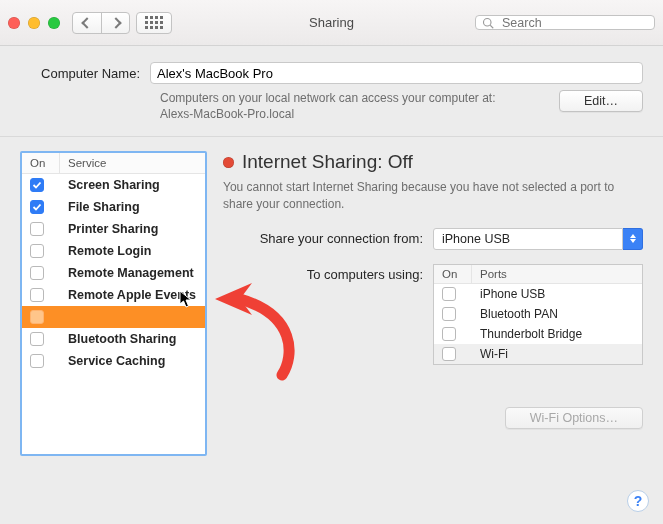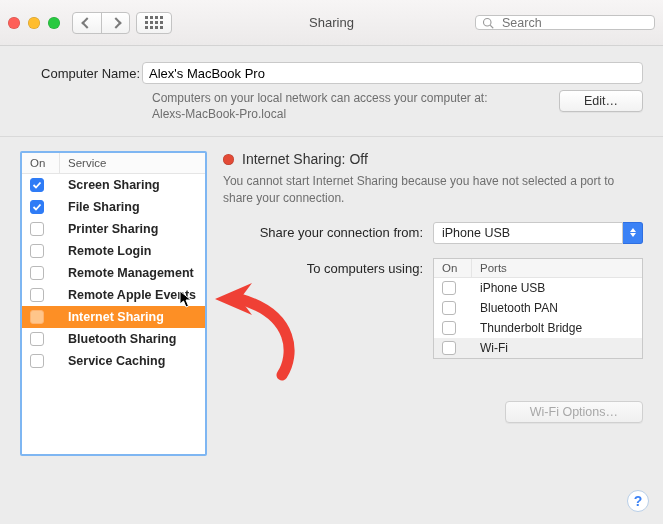--- a/index.html
+++ b/index.html
@@ -90,21 +90,21 @@
   .search input {
     border:none; outline:none; width:100%; font-size:12.5px; color:#333;
     background:transparent;
   }
   
   .section {
     padding: 16px 20px 14px 20px;
     border-bottom: 1px solid var(--divider);
   }
   .row {
-    display:flex; align-items:center; gap:2px;
+    display:flex; align-items:center; gap:10px;
   }
   .label { color: var(--text); font-size:13px; text-align:right;}
   .field {
     flex:1; height:22px;
     border:1px solid var(--field-border); border-radius:4px;
     background:#fff; padding:0 6px; font-size:13px;
   }
   .hint {
     color: var(--muted); font-size:12px; line-height:1.35;
   }
@@ -158,21 +158,21 @@
   .cb.on svg { display:block;}
   .svc-name { font-size:12.5px; }
   .list-row.sel .svc-name { color:#fff;}
   
   .right { flex:1; display:flex; flex-direction:column;}
   .status {
     display:flex; align-items:center; gap:8px; margin-bottom:6px;
   }
   .dot { width:11px; height:11px; border-radius:50%; background:var(--status-red);
          box-shadow: 0 0 0 .5px rgba(0,0,0,.2) inset;}
-  .status-title { font-size:14px; color:#333;}
+  .status-title { font-size:19px; color:#333;}
   .status-msg { font-size:12px; color: var(--muted); line-height:1.35; margin-bottom:16px;}
   .form-row {
     display:grid; grid-template-columns:200px 1fr; align-items:flex-start;
     gap:10px; margin-bottom:14px;
   }
   .form-label { text-align:right; font-size:13px; padding-top:3px;}
   .select-wrap {
     display:flex;
   }
   .select {
@@ -345,23 +345,20 @@
             <div class="cell">
               <span class="cb"></span>
             </div>
             <div class="cell">
               <span class="svc-name">Remote Apple Events</span>
             </div>
           </div>
           <div class="list-row sel">
             <div class="cell">
               <span class="cb sel"></span>
-            </div>
-            <div class="cell">
-              <span class="svc-name">Internet Sharing</span>
             </div>
           </div>
           <div class="list-row">
             <div class="cell">
               <span class="cb"></span>
             </div>
             <div class="cell">
               <span class="svc-name">Bluetooth Sharing</span>
             </div>
           </div>

